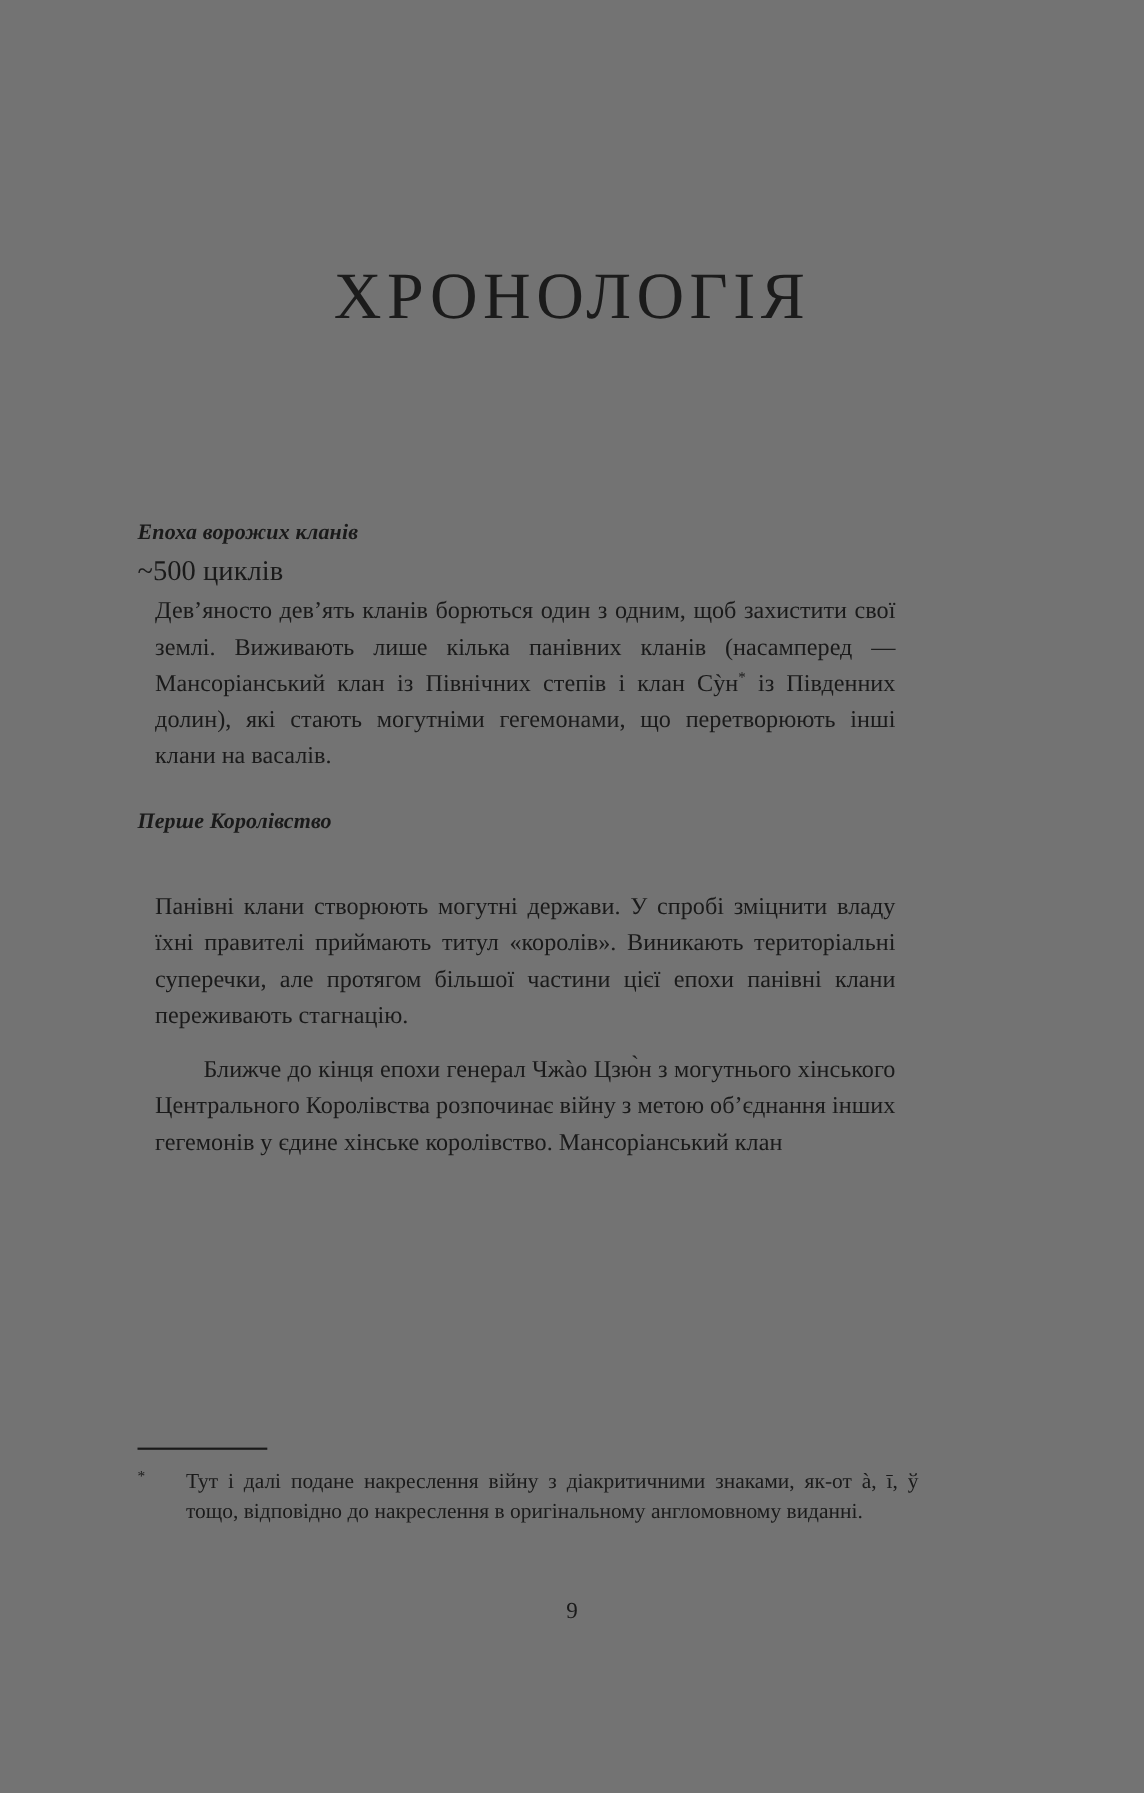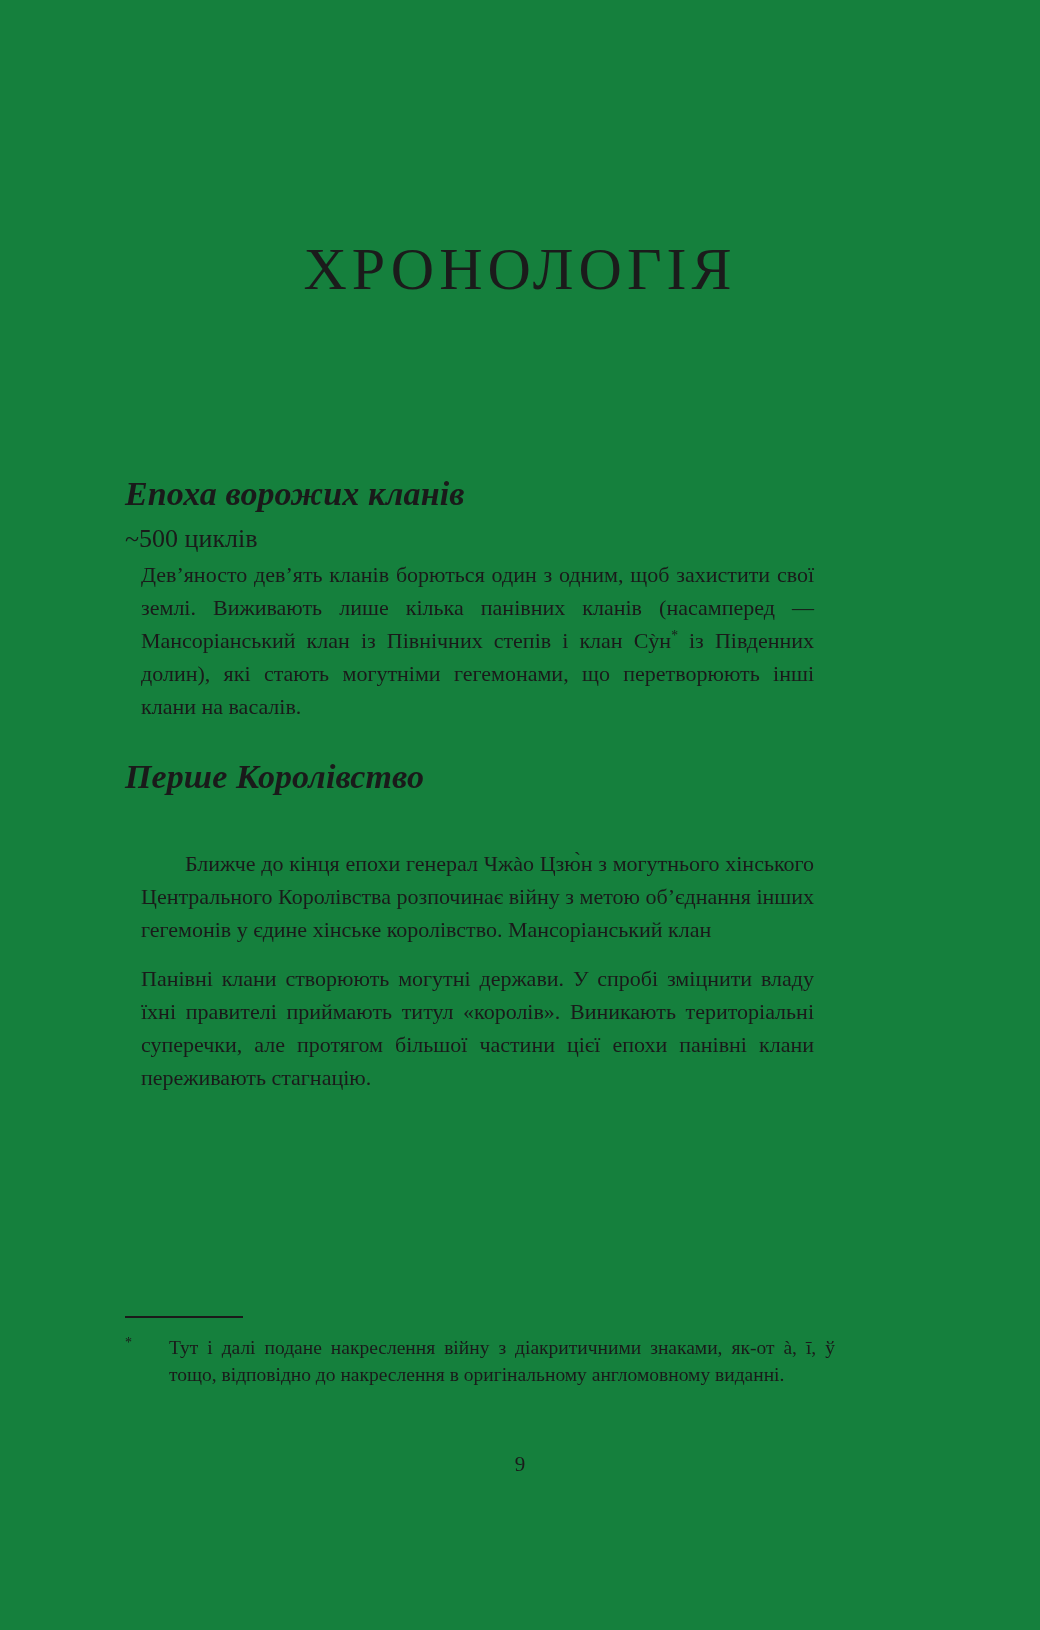--- a/index.html
+++ b/index.html
@@ -6,21 +6,21 @@
     margin: 0;
     padding: 0;
     background: #ffffff;
   }
 
   .page {
     position: relative;
     width: 1040px;
     height: 1630px;
     margin: 0 auto;
-    background: #15803d;
+    background: #737373;
     color: #1a1a1a;
     font-family: "Liberation Serif", "DejaVu Serif", serif;
     box-sizing: border-box;
     overflow: hidden;
   }
 
   
   .chapter-title {
     position: absolute;
     top: 236px;
@@ -43,21 +43,21 @@
     width: 705px;
   }
 
   .section {
     margin-bottom: 30px;
   }
 
   .section-heading {
     font-weight: 700;
     font-style: italic;
-    font-size: 34px;
+    font-size: 20px;
     line-height: 1.42;
     margin: 0 0 1px 0;
     letter-spacing: 0.1px;
   }
 
   .section-subheading {
     font-size: 26px;
     line-height: 1.5;
     margin: 0;
     font-weight: 400;
@@ -148,22 +148,22 @@
 
     <div class="section">
       <div class="section-heading">Епоха ворожих кланів</div>
       <div class="section-subheading">~500 циклів</div>
       <p class="body-text first"><span>Дев’яносто дев’ять кланів борються один з одним, щоб захистити свої землі. Виживають лише кілька панівних кланів (насамперед — Мансоріанський клан із Північних степів і клан Сỳн</span><sup class="fn-marker">*</sup><span> із Південних долин), які стають могутніми гегемонами, що перетворюють інші клани на васалів.</span></p>
     </div>
 
     <div class="section">
       <div class="section-heading">Перше Королівство</div>
       <div class="gap-after-sub"></div>
+      <p class="body-text">Панівні клани створюють могутні держави. У спробі зміцнити владу їхні правителі приймають титул «королів». Виникають територіальні суперечки, але протягом більшої частини цієї епохи панівні клани переживають стагнацію.</p>
       <p class="body-text indent">Ближче до кінця епохи генерал Чжàо Цзю̀н з могутнього хінського Центрального Королівства розпочинає війну з метою об’єднання інших гегемонів у єдине хінське королівство. Мансоріанський клан</p>
-      <p class="body-text">Панівні клани створюють могутні держави. У спробі зміцнити владу їхні правителі приймають титул «королів». Виникають територіальні суперечки, але протягом більшої частини цієї епохи панівні клани переживають стагнацію.</p>
     </div>
 
   </div>
 
   <div class="footnote-block">
     <div class="footnote-rule"></div>
     <div class="footnote">
       <div class="footnote-marker">*</div>
       <div class="footnote-text">Тут і далі подане накреслення війну з діакритичними знаками, як-от à, ī, ў тощо, відповідно до накреслення в оригінальному англомовному виданні.</div>
     </div>

